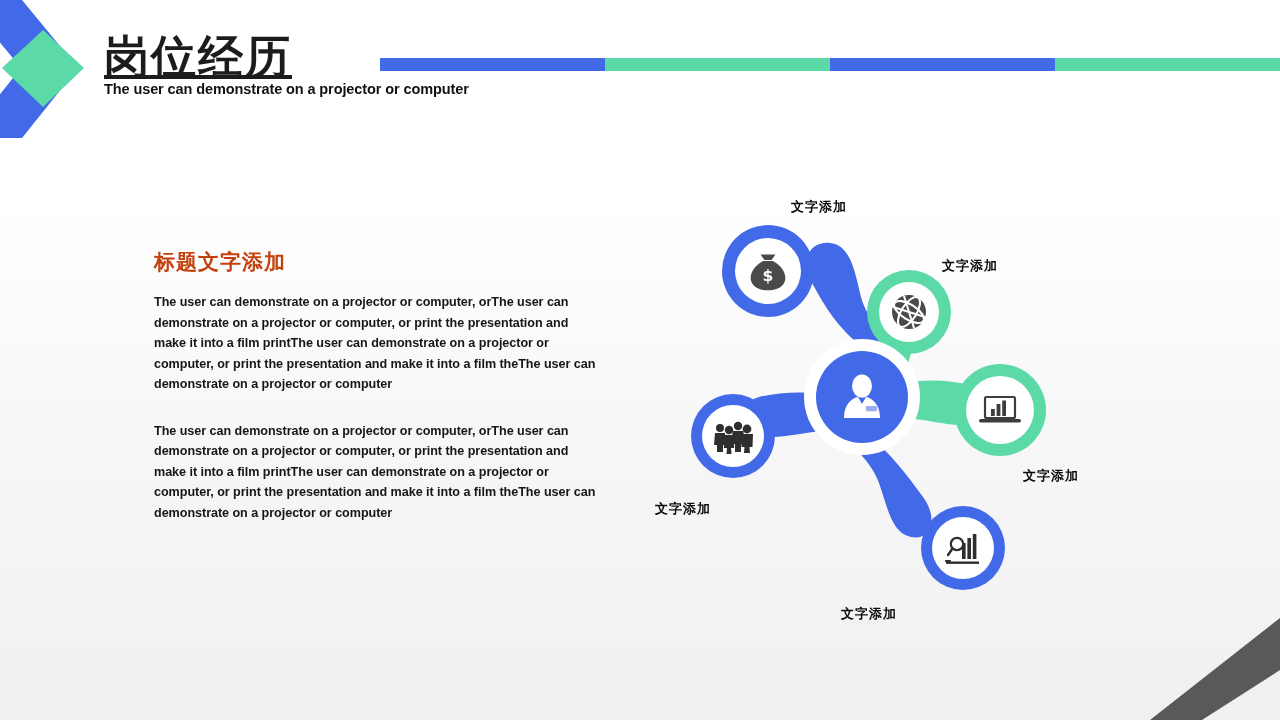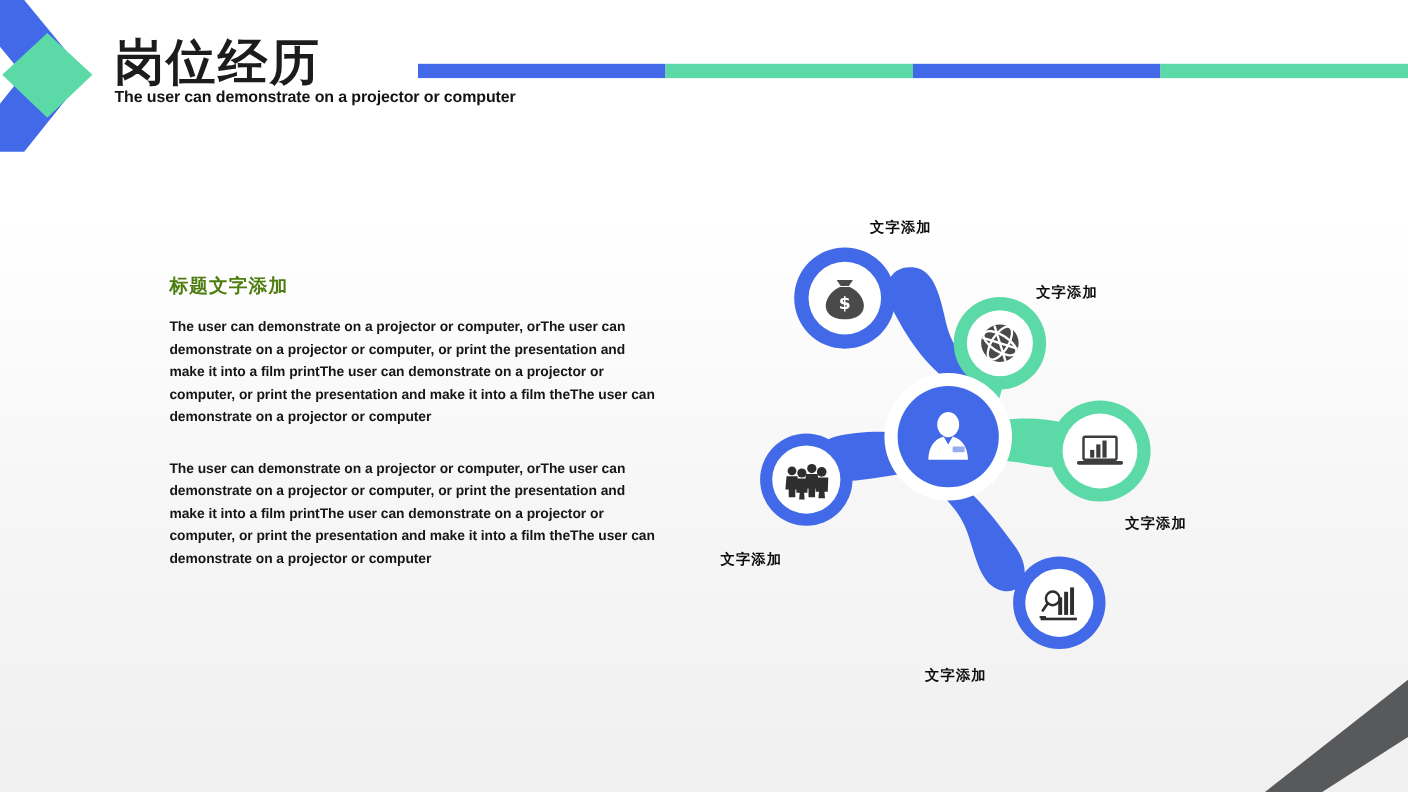--- a/index.html
+++ b/index.html
@@ -14,30 +14,31 @@
   #header-deco{position:absolute;left:0;top:0;width:110px;height:145px;}
   #header-bars{position:absolute;left:380px;top:58px;height:13px;width:900px;display:flex;}
   #header-bars > div{height:100%;}
 
   
   #title-zone{position:absolute;left:104px;top:34px;}
   #page-title{
     font-size:45px;font-weight:bold;color:#1c1c1c;line-height:1.04;
     letter-spacing:2px;white-space:nowrap;
     font-family:"DejaVu Sans","Liberation Sans",sans-serif;
+    text-decoration:underline;
   }
   #page-subtitle{
     margin-top:0;font-size:14.5px;font-weight:bold;color:#121212;
     letter-spacing:-0.1px;white-space:nowrap;
   }
 
   
   #body-copy{position:absolute;left:154px;top:248px;width:445px;}
   #body-heading{
-    font-size:17px;font-weight:bold;color:#4d7c0f;letter-spacing:1px;
+    font-size:21px;font-weight:bold;color:#c2410c;letter-spacing:1px;
     font-family:"DejaVu Sans","Liberation Sans",sans-serif;
     margin-bottom:11px;
   }
   .body-para{
     font-size:12.6px;font-weight:bold;color:#161616;
     line-height:1.63;letter-spacing:-0.05px;margin:16px 0 26px 0;
   }
 
   
   #diagram{position:absolute;left:655px;top:185px;width:420px;height:430px;}

